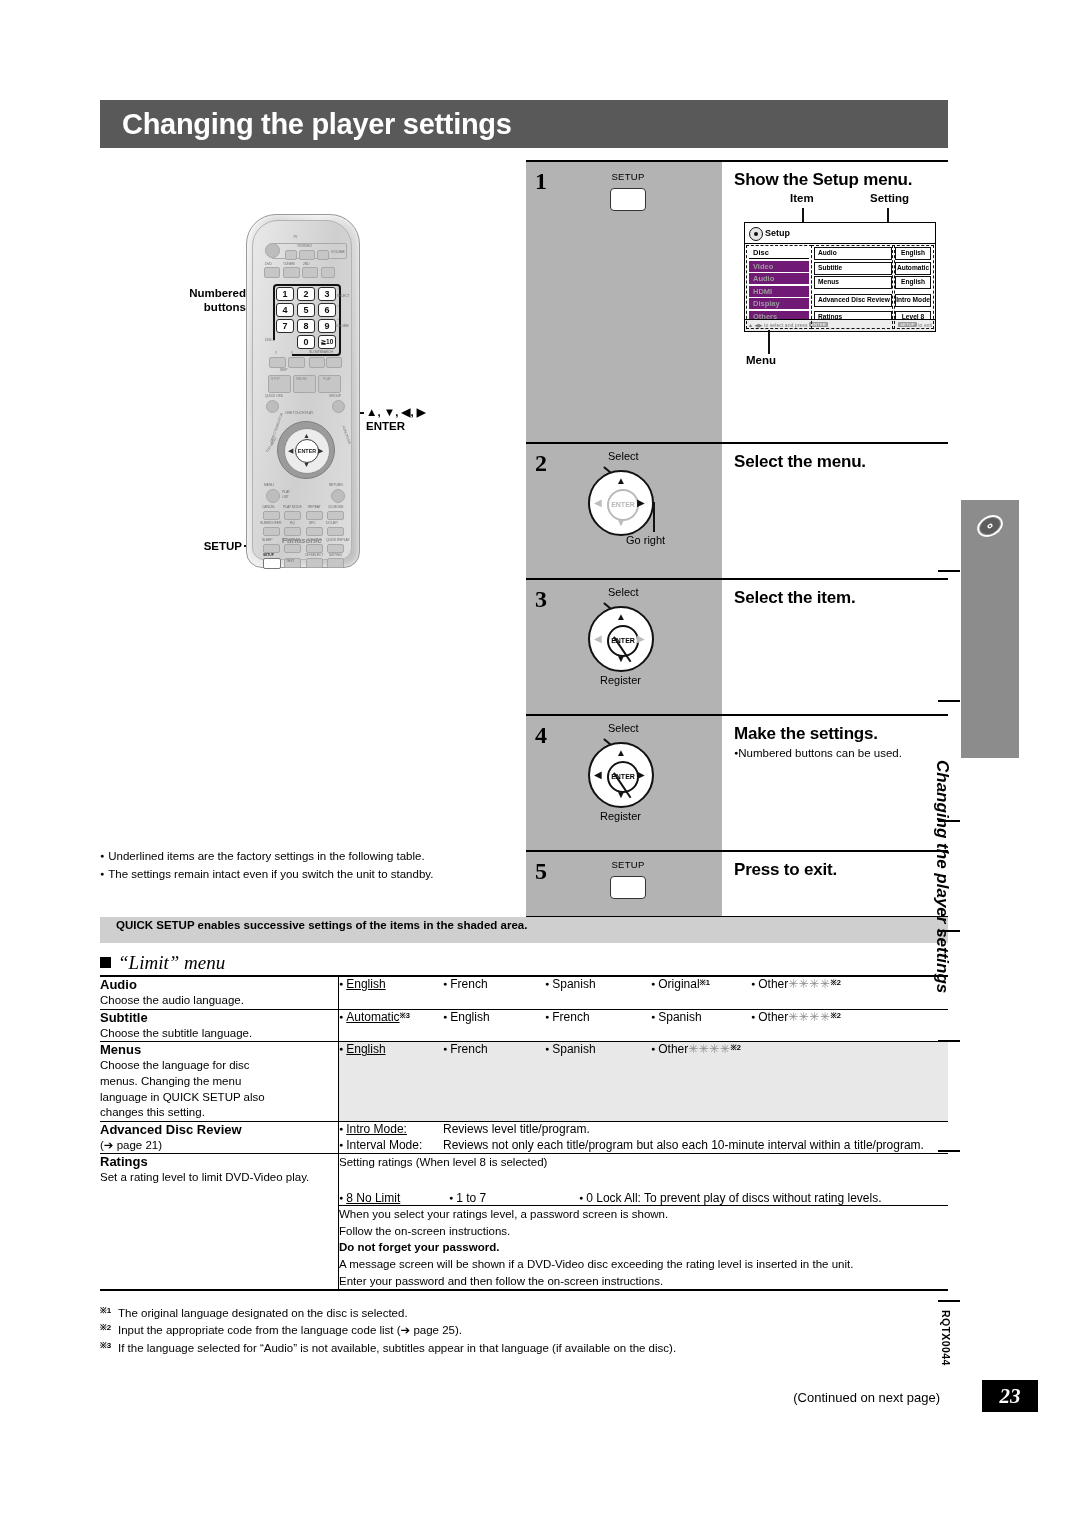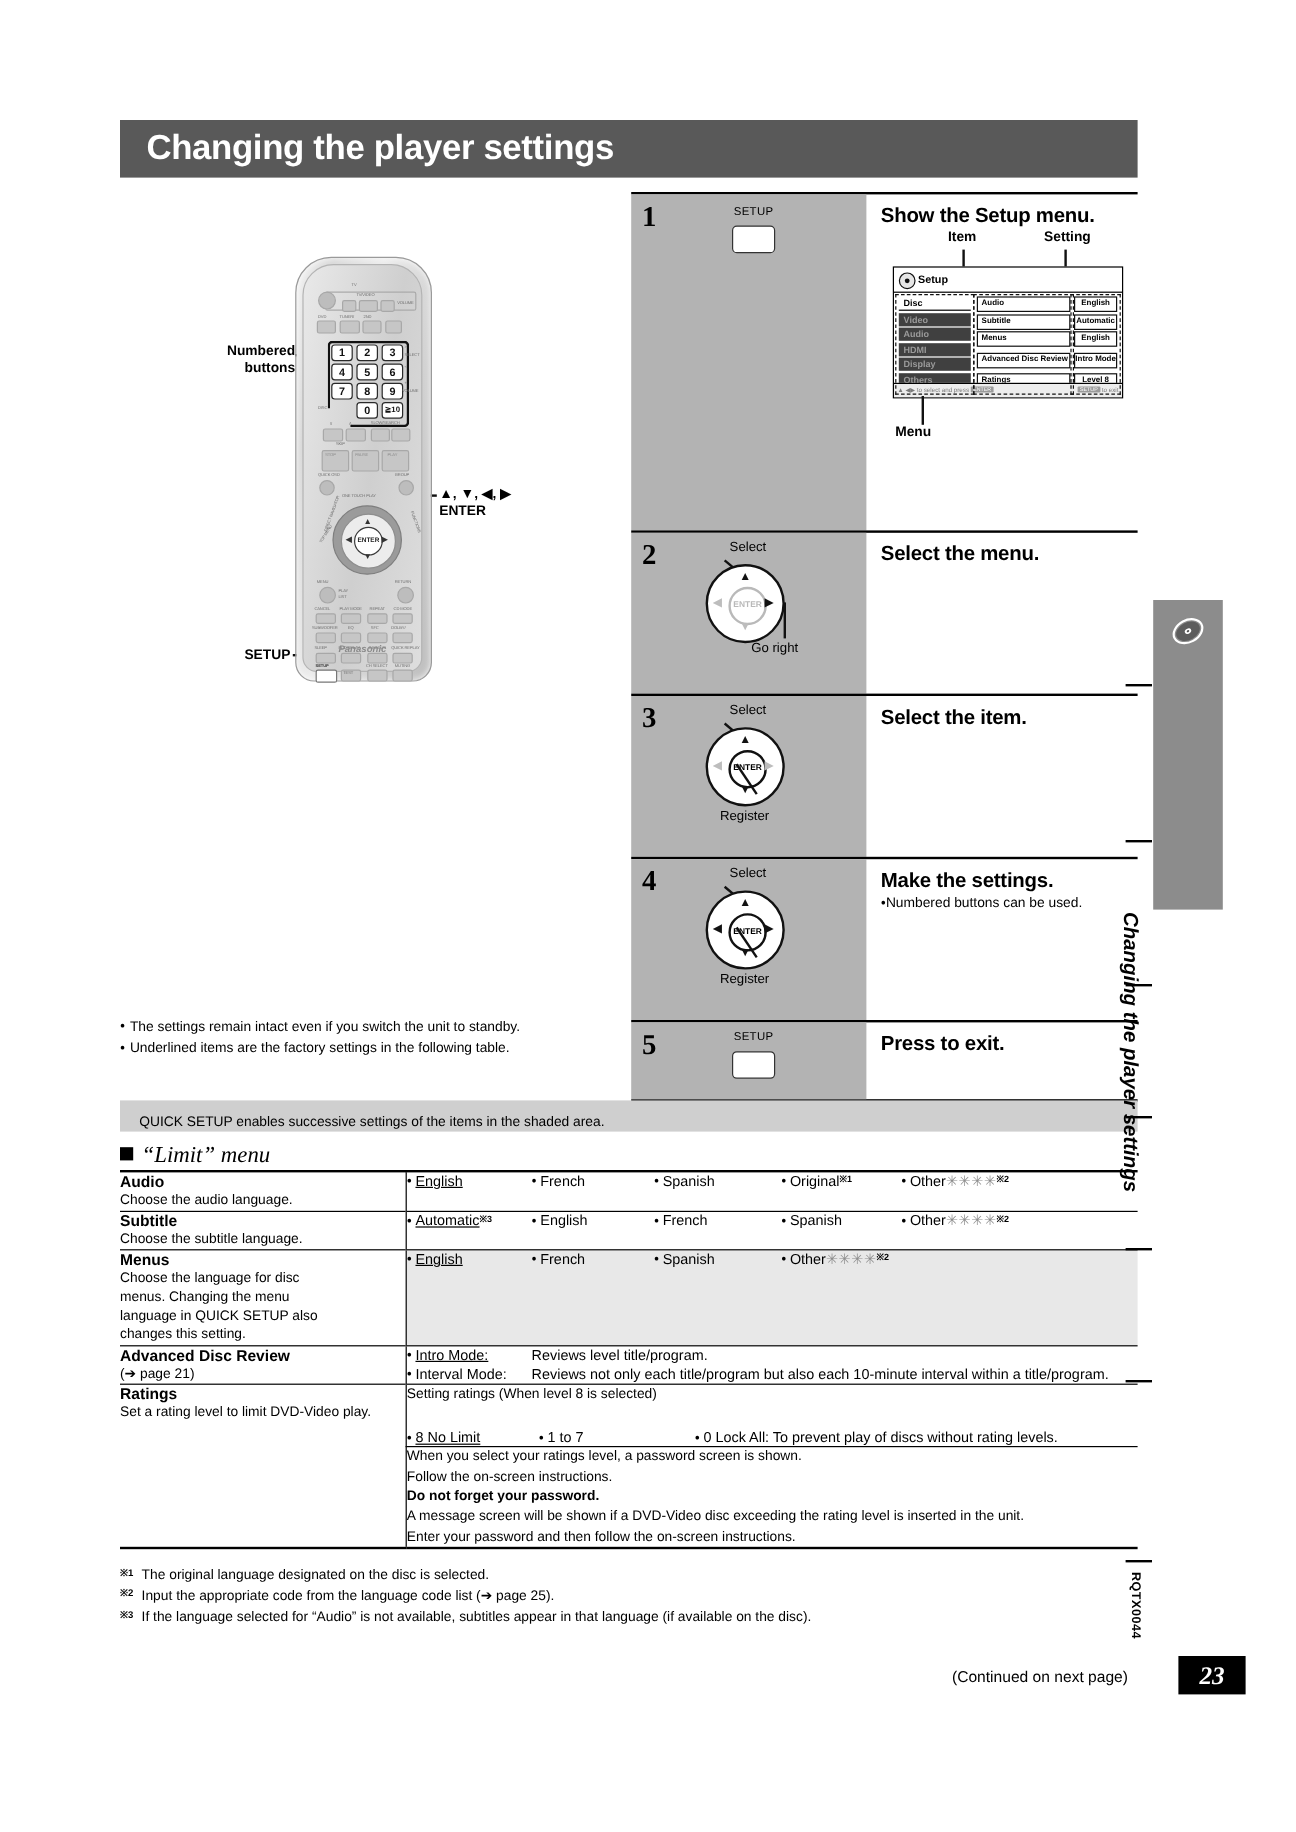--- a/index.html
+++ b/index.html
@@ -61,41 +61,41 @@
   .jlbl{position:absolute;font-size:11px;}
   .jline{position:absolute;background:#111;}
 
   
   .osd{position:absolute;left:212px;top:62px;width:190px;height:108px;border:1.4px solid #000;background:#fff;}
   .osd .bar{position:absolute;left:0;top:0;right:0;height:20px;border-bottom:1.2px solid #000;}
   .osd .logo{position:absolute;left:4px;top:4px;width:12px;height:12px;border-radius:50%;background:#e6e6e6;border:1.2px solid #111;}
   .osd .logo:after{content:"";position:absolute;left:4px;top:4px;width:4px;height:4px;border-radius:50%;background:#111;}
   .osd .stitle{position:absolute;left:20px;top:4.5px;font-size:9px;font-weight:bold;}
   .osd .lcol{position:absolute;left:4px;top:24px;width:60px;}
-  .osd .li{height:11px;margin-bottom:1.5px;background:#404040;font-size:7.5px;line-height:11px;padding-left:4px;color:#9a9a9a;font-weight:bold;}
+  .osd .li{height:11px;margin-bottom:1.5px;background:#701a75;font-size:7.5px;line-height:11px;padding-left:4px;color:#9a9a9a;font-weight:bold;}
   .osd .li.on{background:#fff;color:#000;border-bottom:1.3px solid #000;}
   .osd .mcol{position:absolute;left:69px;top:24px;width:78px;}
   .osd .scol{position:absolute;left:150px;top:24px;width:36px;}
   .osd .cell{height:11px;margin-bottom:1.5px;border:1px solid #111;font-size:6.6px;line-height:10px;padding-left:3px;font-weight:bold;background:#fff;overflow:hidden;white-space:nowrap;}
   .osd .cell.ctr{text-align:center;padding-left:0;}
   .osd .gap{height:3px;}
   .osd .foot{position:absolute;left:0;right:0;bottom:0;height:11px;border-top:1.2px solid #000;background:#ededed;}
   .osd .foot .fl{position:absolute;left:3px;top:1.6px;font-size:5.2px;color:#7b7b7b;}
   .osd .foot .fr{position:absolute;right:3px;top:1.6px;font-size:5.2px;color:#7b7b7b;}
   .osd .kcap{display:inline-block;background:#9a9a9a;color:#fff;font-size:4.4px;padding:0 2px;border-radius:1px;vertical-align:1px;}
   .dash{position:absolute;border:1.6px dashed #111;}
   .annot{position:absolute;font-size:11.5px;font-weight:bold;}
 
   
   .notes{position:absolute;left:100px;top:848px;width:400px;font-size:11.5px;line-height:1.55;}
   .notes div:before{content:"\25CF";font-size:7px;vertical-align:2px;margin-right:4px;}
 
   
   .qbanner{position:absolute;left:100px;top:917px;width:848px;height:26px;background:#cfcfcf;}
-  .qbanner span{position:absolute;left:16px;top:12px;font-size:11.5px;font-weight:normal;}
+  .qbanner span{position:absolute;left:16px;top:2px;font-size:11.5px;font-weight:bold;}
 
   .secthead{position:absolute;left:100px;top:952px;font-size:19px;font-style:italic;font-family:"Liberation Serif",serif;}
   .secthead .sq{display:inline-block;width:11px;height:11px;background:#000;margin-right:7px;vertical-align:1px;}
 
   
   table.spec{position:absolute;left:100px;top:975px;width:848px;border-collapse:collapse;}
   table.spec td{vertical-align:top;padding:0;}
   .tb-top{border-top:2.2px solid #000;}
   .tb-bot{border-bottom:2.2px solid #000;}
   .tb-thin{border-bottom:1.2px solid #000;}
@@ -424,22 +424,22 @@
         <div class="setupkeylbl" style="top:7px;">SETUP</div>
         <div class="setupkey" style="top:24px;"></div>
       </div>
       <div class="steptext">
         <div class="stephead">Press to exit.</div>
       </div>
     </div>
   </div>
 
   <div class="notes">
+    <div>Underlined items are the factory settings in the following table.</div>
     <div>The settings remain intact even if you switch the unit to standby.</div>
-    <div>Underlined items are the factory settings in the following table.</div>
   </div>
 
   <div class="qbanner">
     <span>QUICK SETUP enables successive settings of the items in the shaded area.</span>
   </div>
 
   <div class="secthead">
     <span class="sq"></span><span>“Limit” menu</span>
   </div>
 

